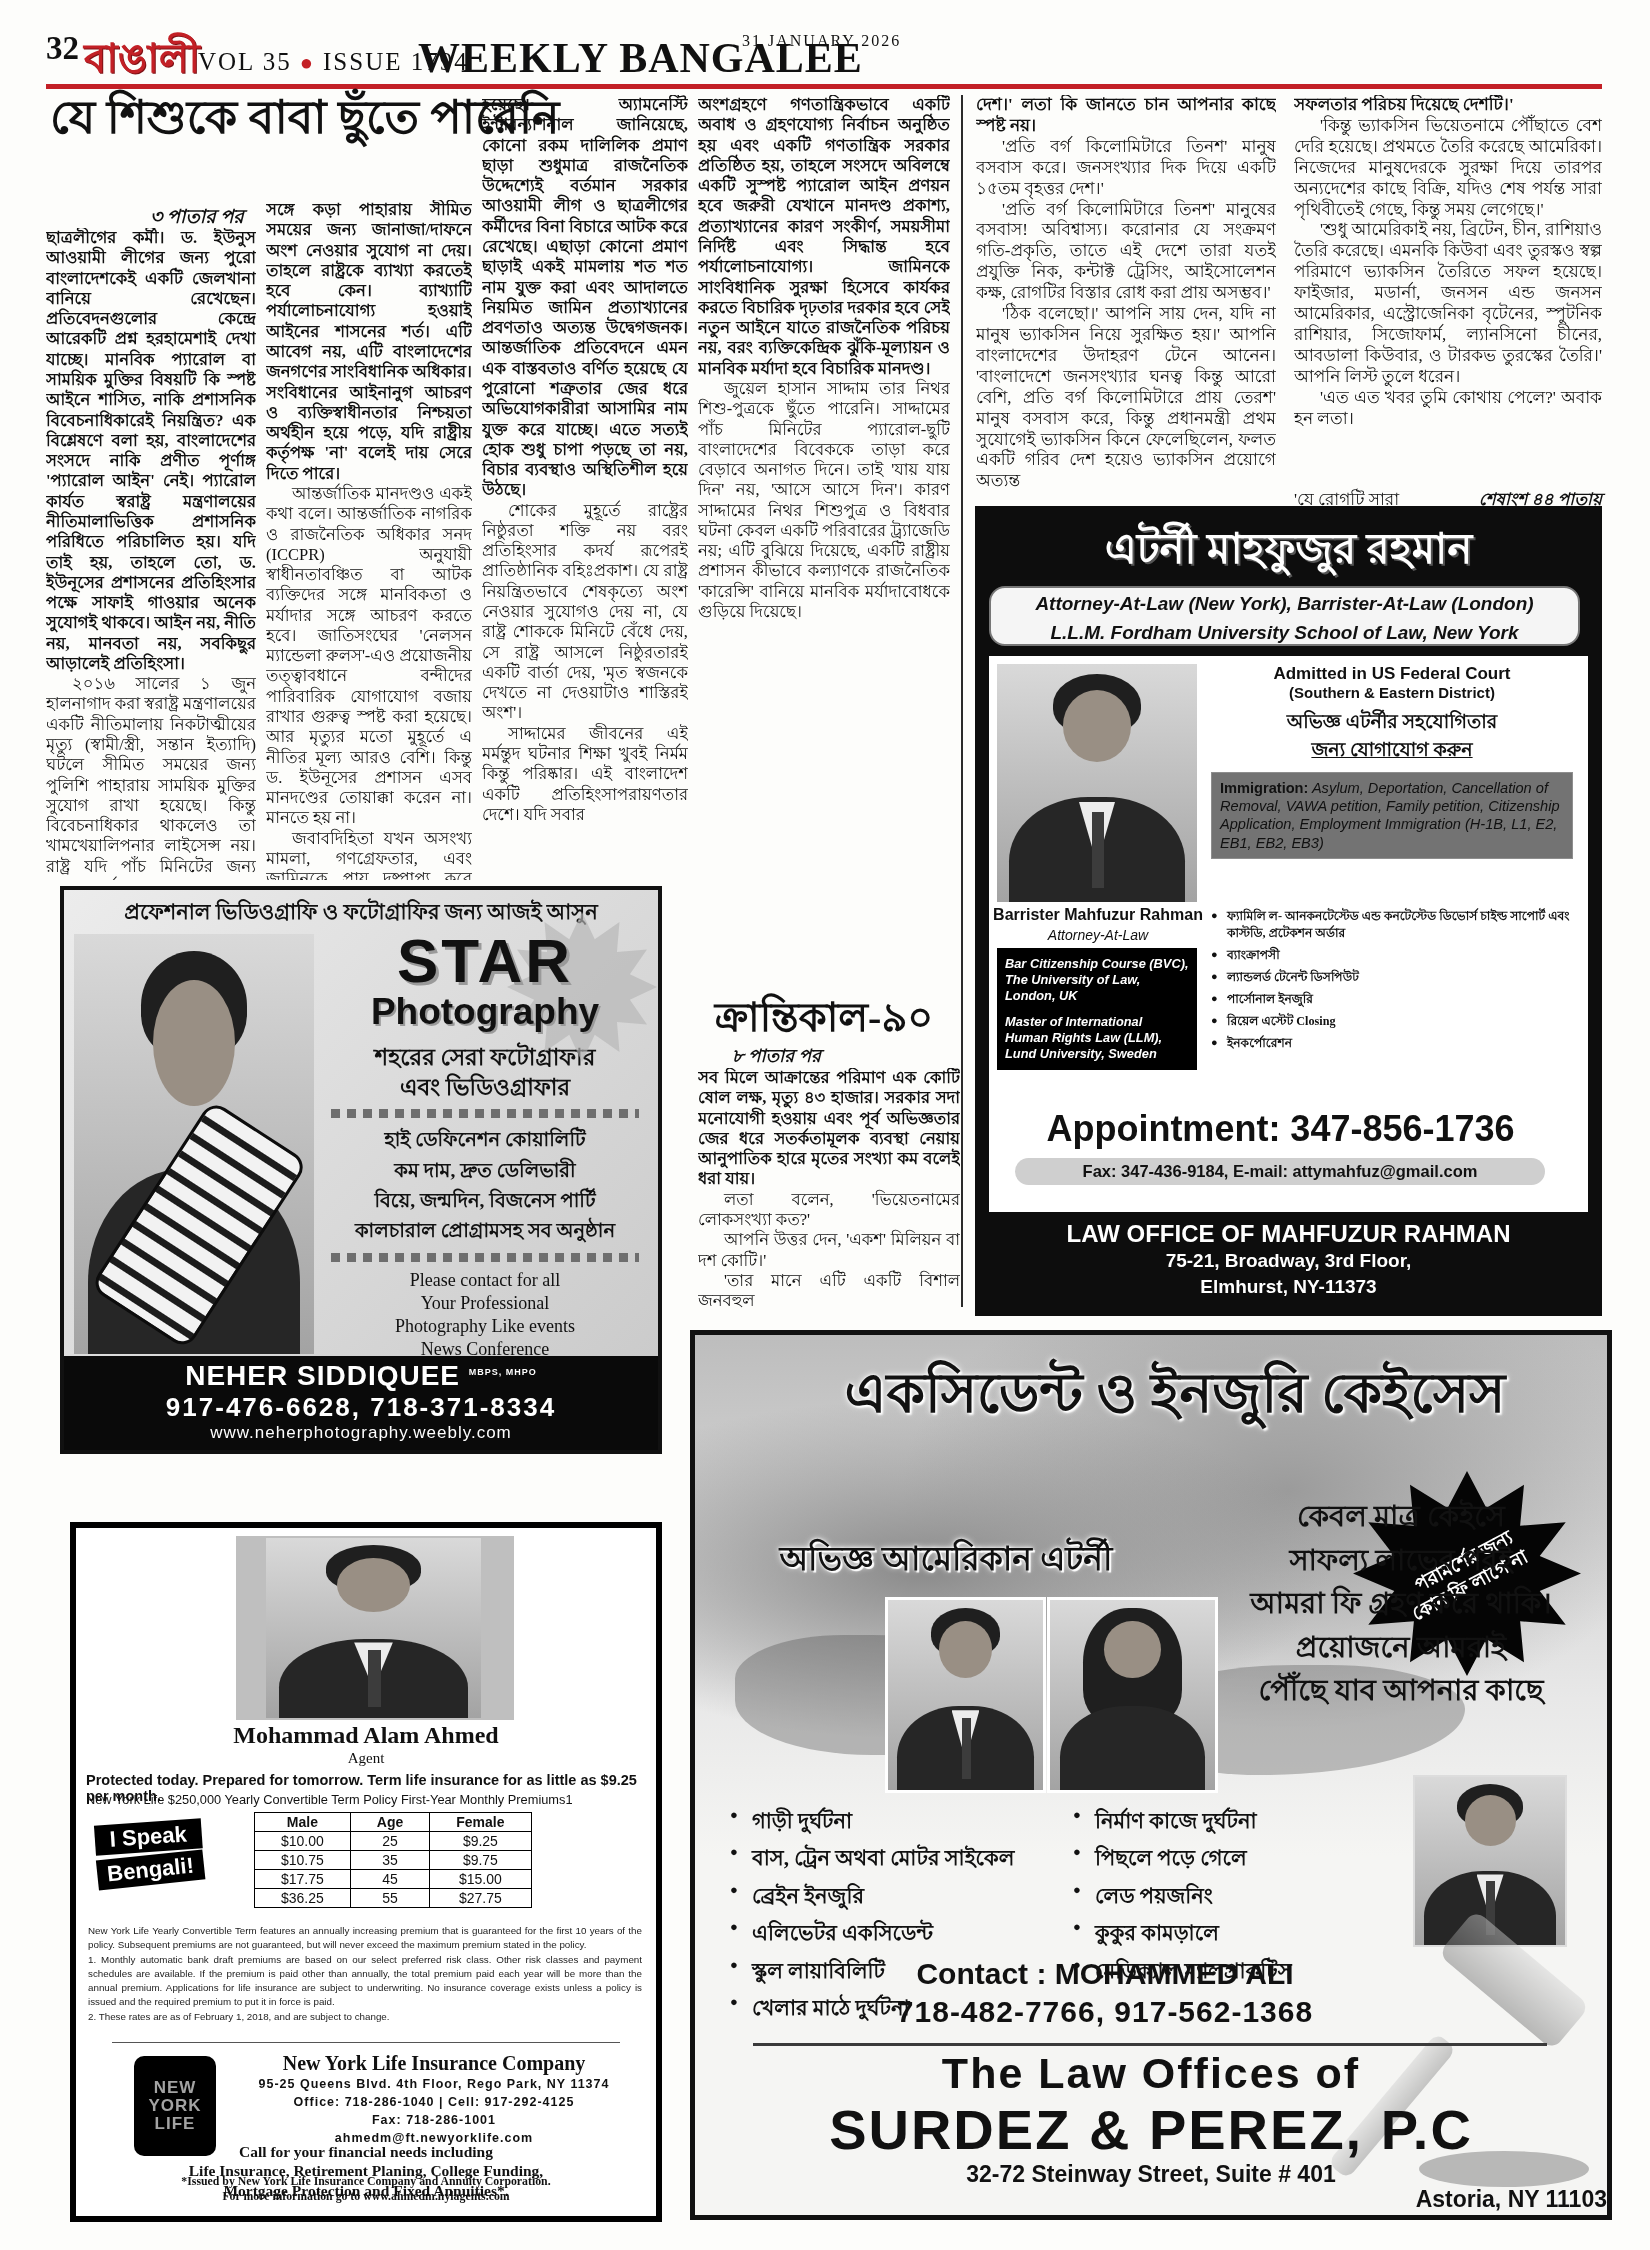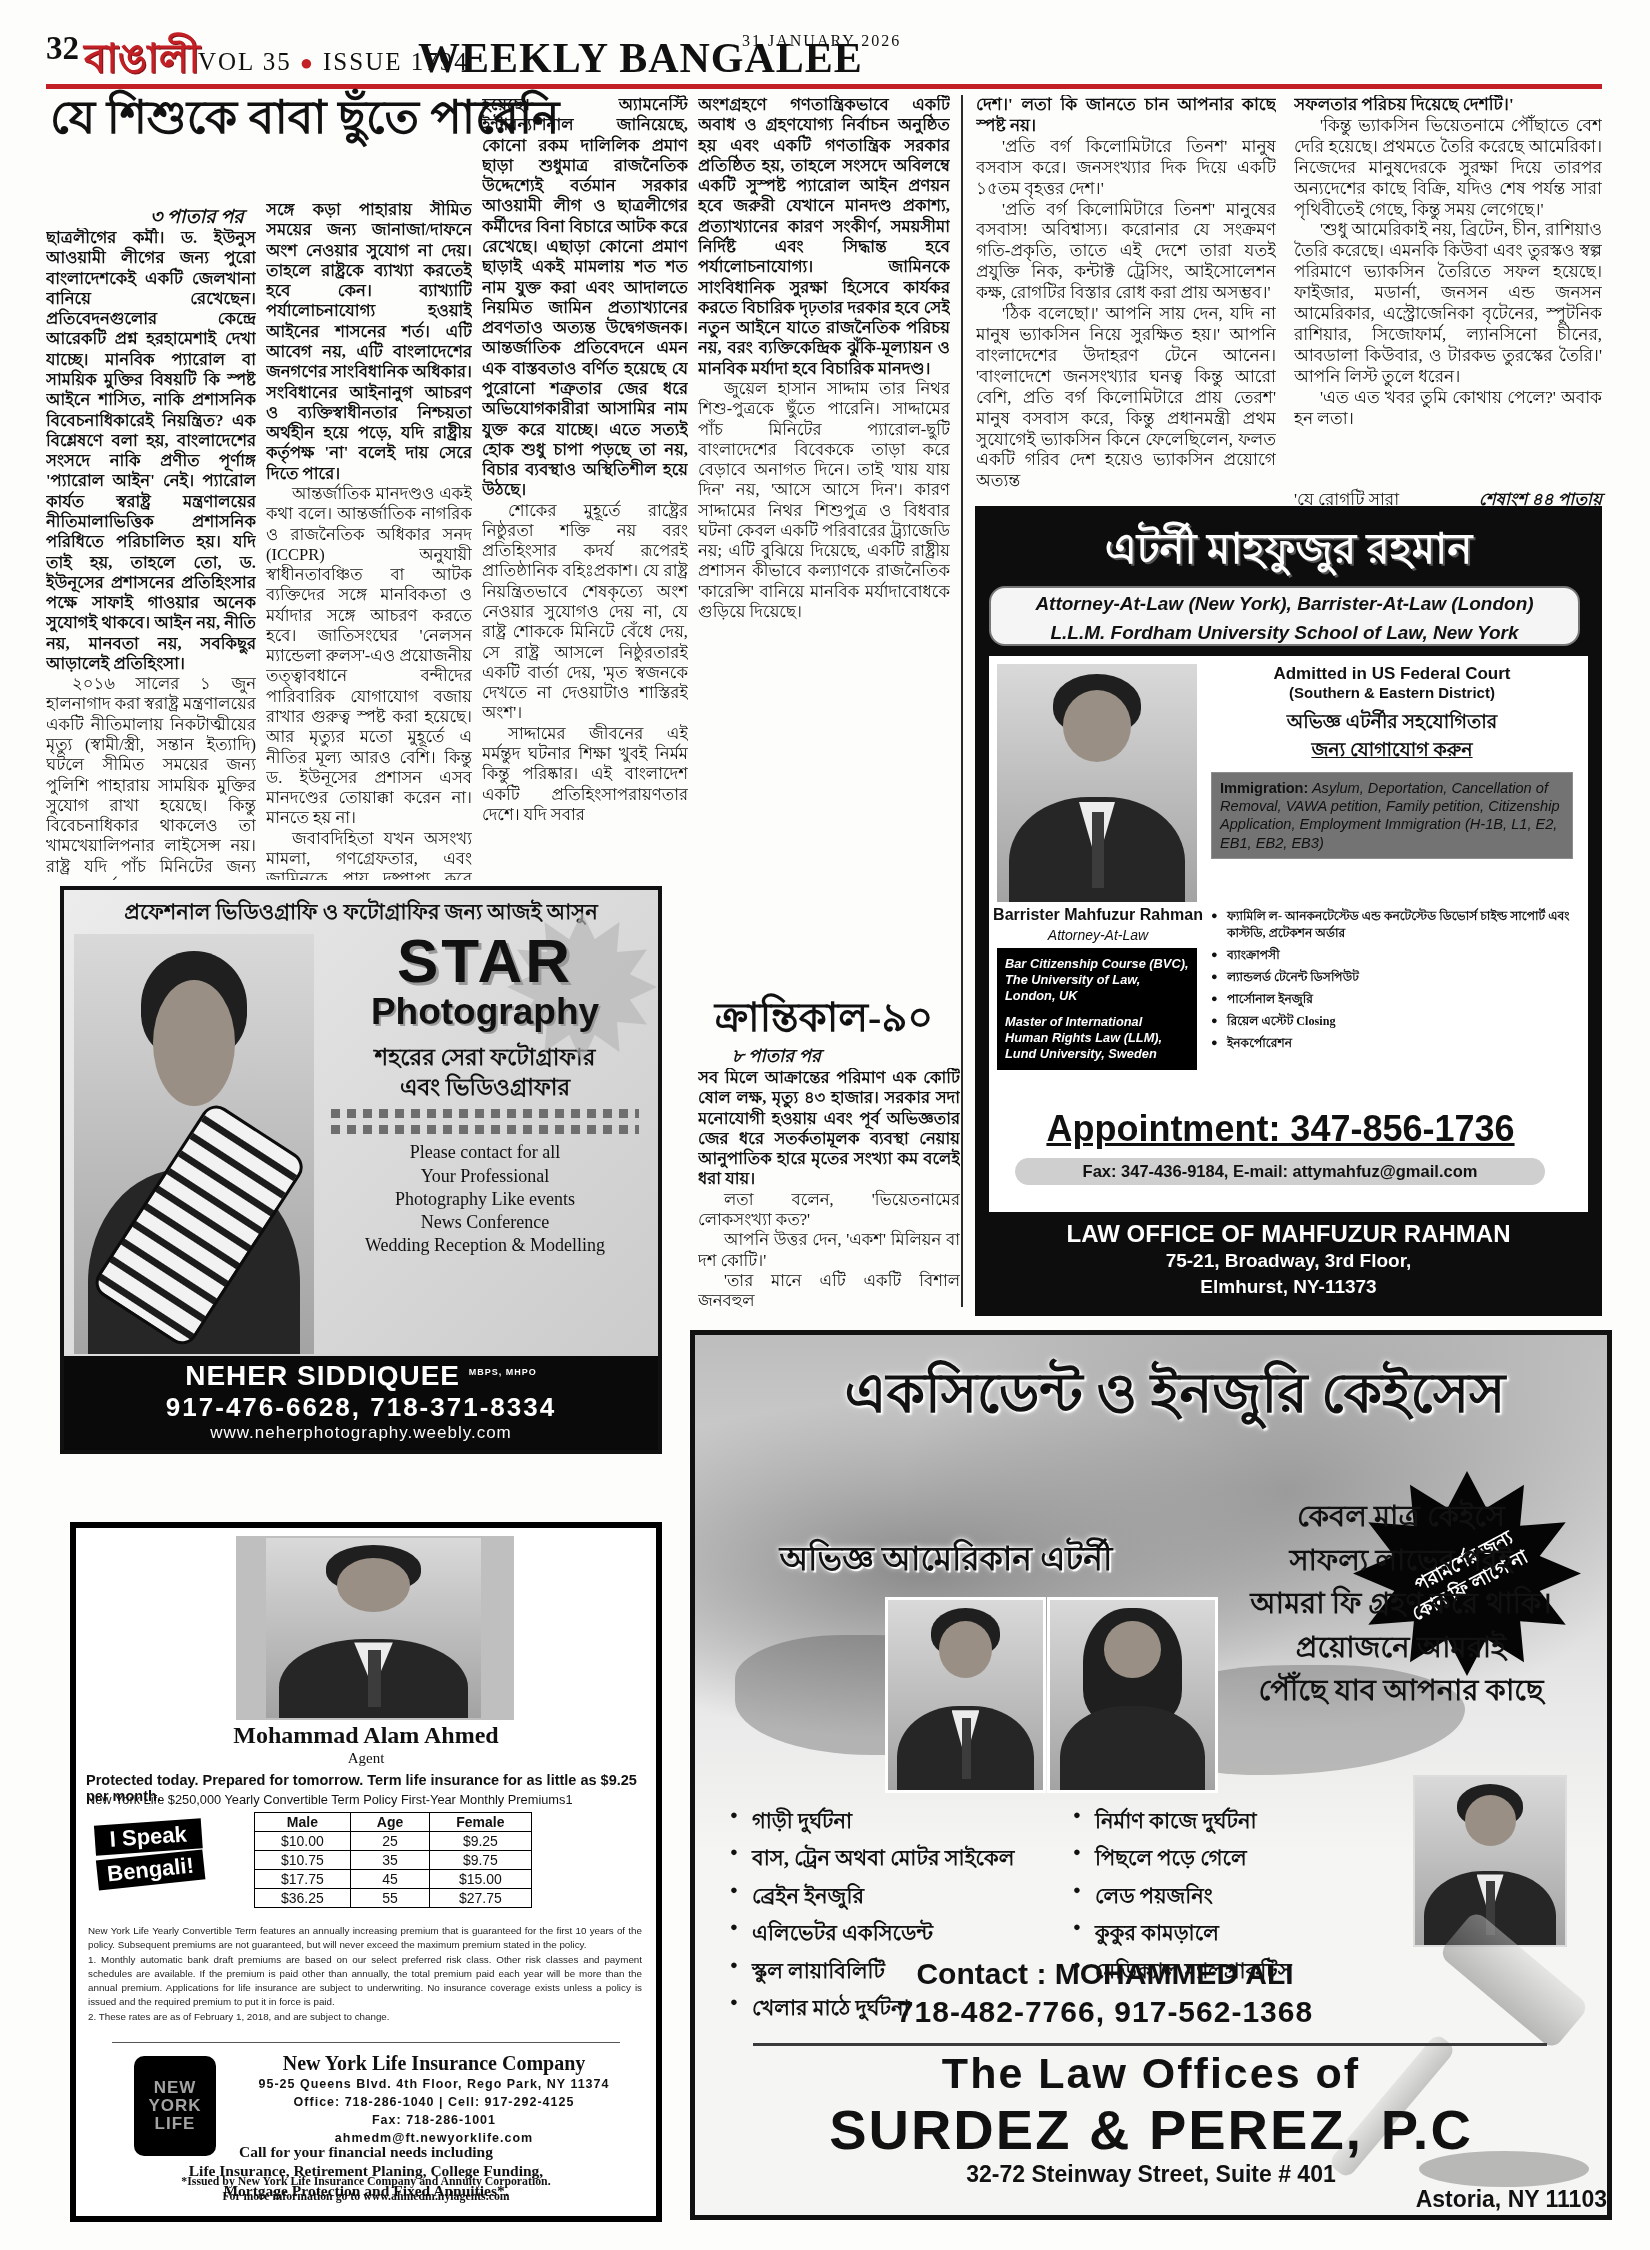--- a/index.html
+++ b/index.html
@@ -95,21 +95,21 @@
   .atty-adm{left:222px;top:8px;width:362px;text-align:center;font-weight:bold;font-family:"Liberation Sans",sans-serif;}
   .atty-adm .l1{font-size:17px;} .atty-adm .l2{font-size:15px;}
   .atty-bn{left:222px;top:52px;width:362px;text-align:center;font-weight:bold;font-size:19px;line-height:1.45;}
   .atty-bn .u{text-decoration:underline;}
   .atty-imm{left:222px;top:116px;width:362px;background:#737373;border:1px solid #8e8e8e;box-sizing:border-box;
             padding:6px 8px;font-family:"Liberation Sans",sans-serif;font-size:14.6px;font-style:italic;line-height:1.25;}
   .atty-imm b{font-style:normal;}
   .atty-svc{left:222px;top:252px;width:366px;font-weight:bold;font-size:12.2px;line-height:1.4;}
   .atty-svc p{margin:0 0 5px 0;padding-left:16px;position:relative;}
   .atty-svc p::before{content:"\25CF";position:absolute;left:0;top:0;font-size:11px;}
-  .atty-appt{left:0;top:452px;width:583px;text-align:center;font-family:"Liberation Sans",sans-serif;font-size:36px;font-weight:900;text-decoration:underline;}
+  .atty-appt{left:0;top:452px;width:583px;text-align:center;font-family:"Liberation Sans",sans-serif;font-size:36px;font-weight:900;}
   .atty-fax{left:26px;top:502px;width:530px;background:#cfcfcf;border-radius:16px;text-align:center;
             font-family:"Liberation Sans",sans-serif;font-weight:bold;font-size:16.5px;padding:4px 0;}
   .atty-foot{left:0;top:714px;width:100%;text-align:center;color:#fff;font-family:"Liberation Sans",sans-serif;font-weight:bold;}
   .atty-foot .f1{font-size:24px;} .atty-foot .f2{font-size:19px;line-height:1.35;}
   
   .accad{left:690px;top:1330px;width:912px;height:880px;border:5px solid #111;background:#f5f5f3;overflow:hidden;}
   .acc-bg{left:0;top:0;width:100%;height:520px;
       background:radial-gradient(ellipse at 25% 45%,#8a8a8a,transparent 42%),
                  radial-gradient(ellipse at 65% 30%,#9b9b9b,transparent 46%),
                  linear-gradient(180deg,#bdbdbd,#e8e8e8 70%,#f5f5f3);}
@@ -207,20 +207,26 @@
       <div class="p-body"></div>
       <div class="lens"></div>
     </div>
     <div class="starR">
       <div class="starbg"></div>
       <div class="brand1">STAR</div>
       <div class="brand2">Photography</div>
       <div class="tagl" style="margin-top:10px;">শহরের সেরা ফটোগ্রাফার</div>
       <div class="tagl">এবং ভিডিওগ্রাফার</div>
       <div class="filmstrip"></div>
+      <div class="svc">
+          <p>হাই ডেফিনেশন কোয়ালিটি</p>
+          <p>কম দাম, দ্রুত ডেলিভারী</p>
+          <p>বিয়ে, জন্মদিন, বিজনেস পার্টি</p>
+          <p>কালচারাল প্রোগ্রামসহ সব অনুষ্ঠান</p>
+        </div>
       <div class="filmstrip"></div>
       <div class="engc">
           <p>Please contact for all</p>
           <p>Your Professional</p>
           <p>Photography Like events</p>
           <p>News Conference</p>
           <p>Wedding Reception &amp; Modelling</p>
         </div>
     </div>
     <div class="starband">

